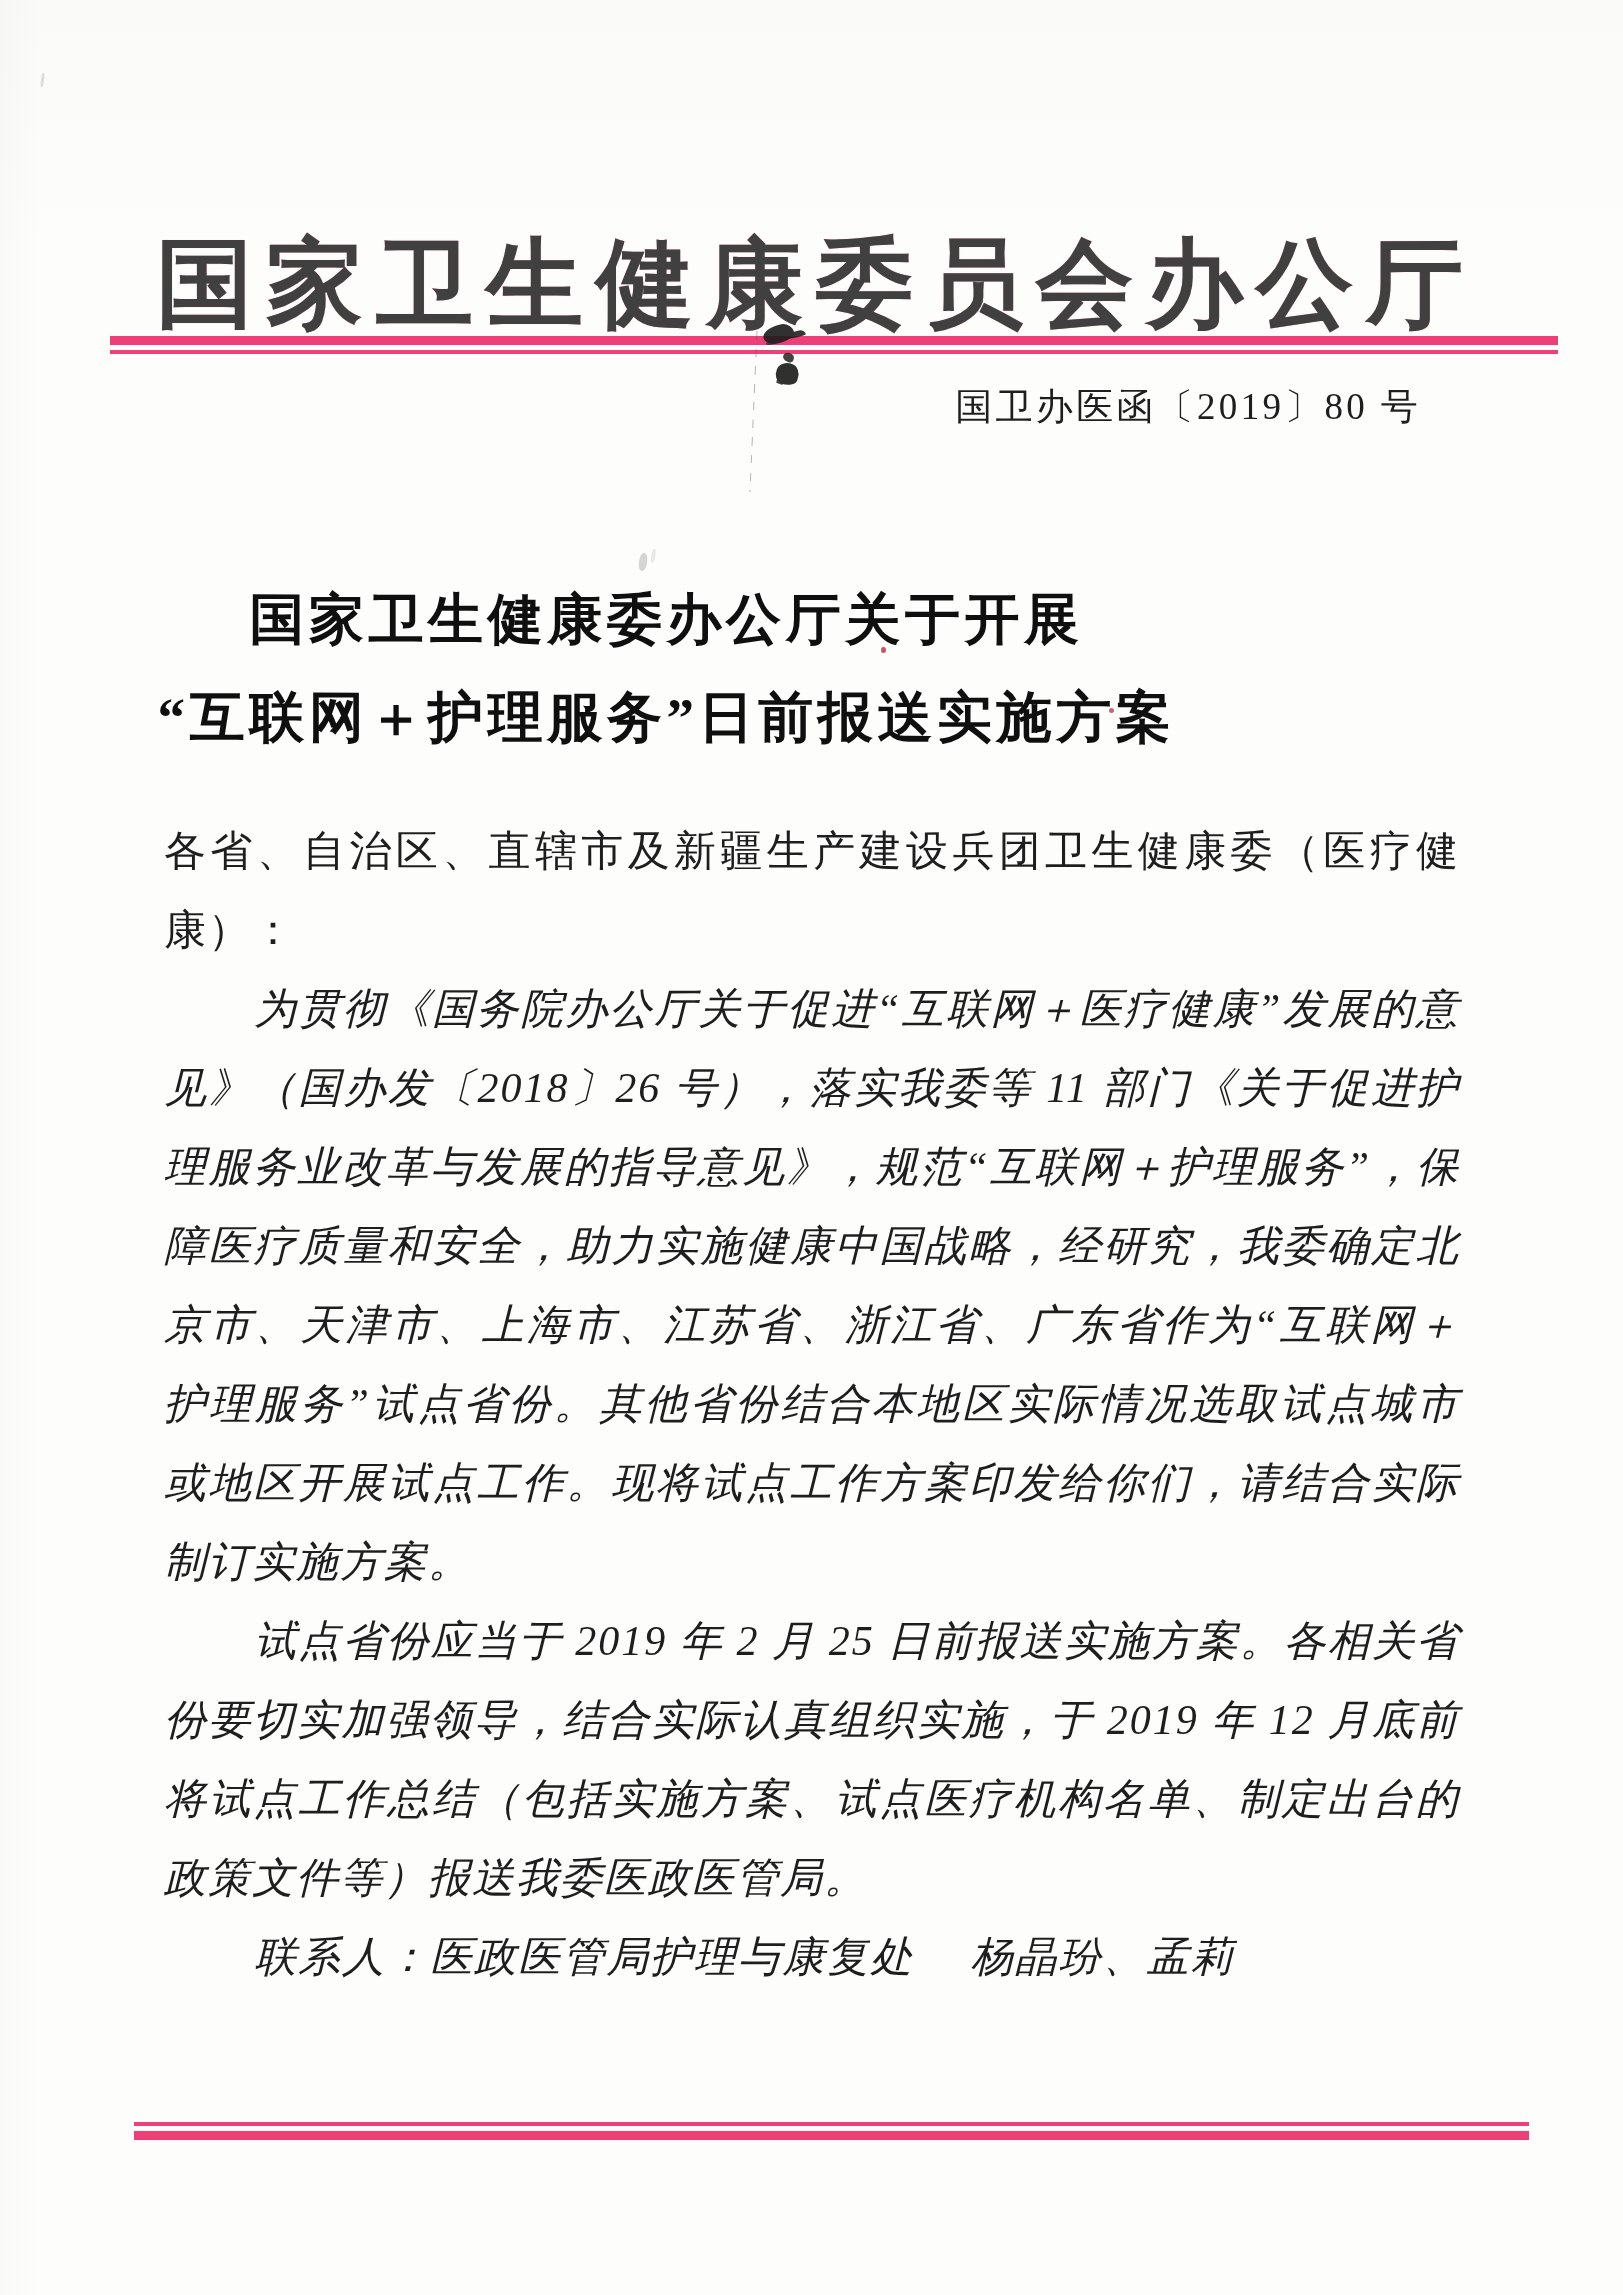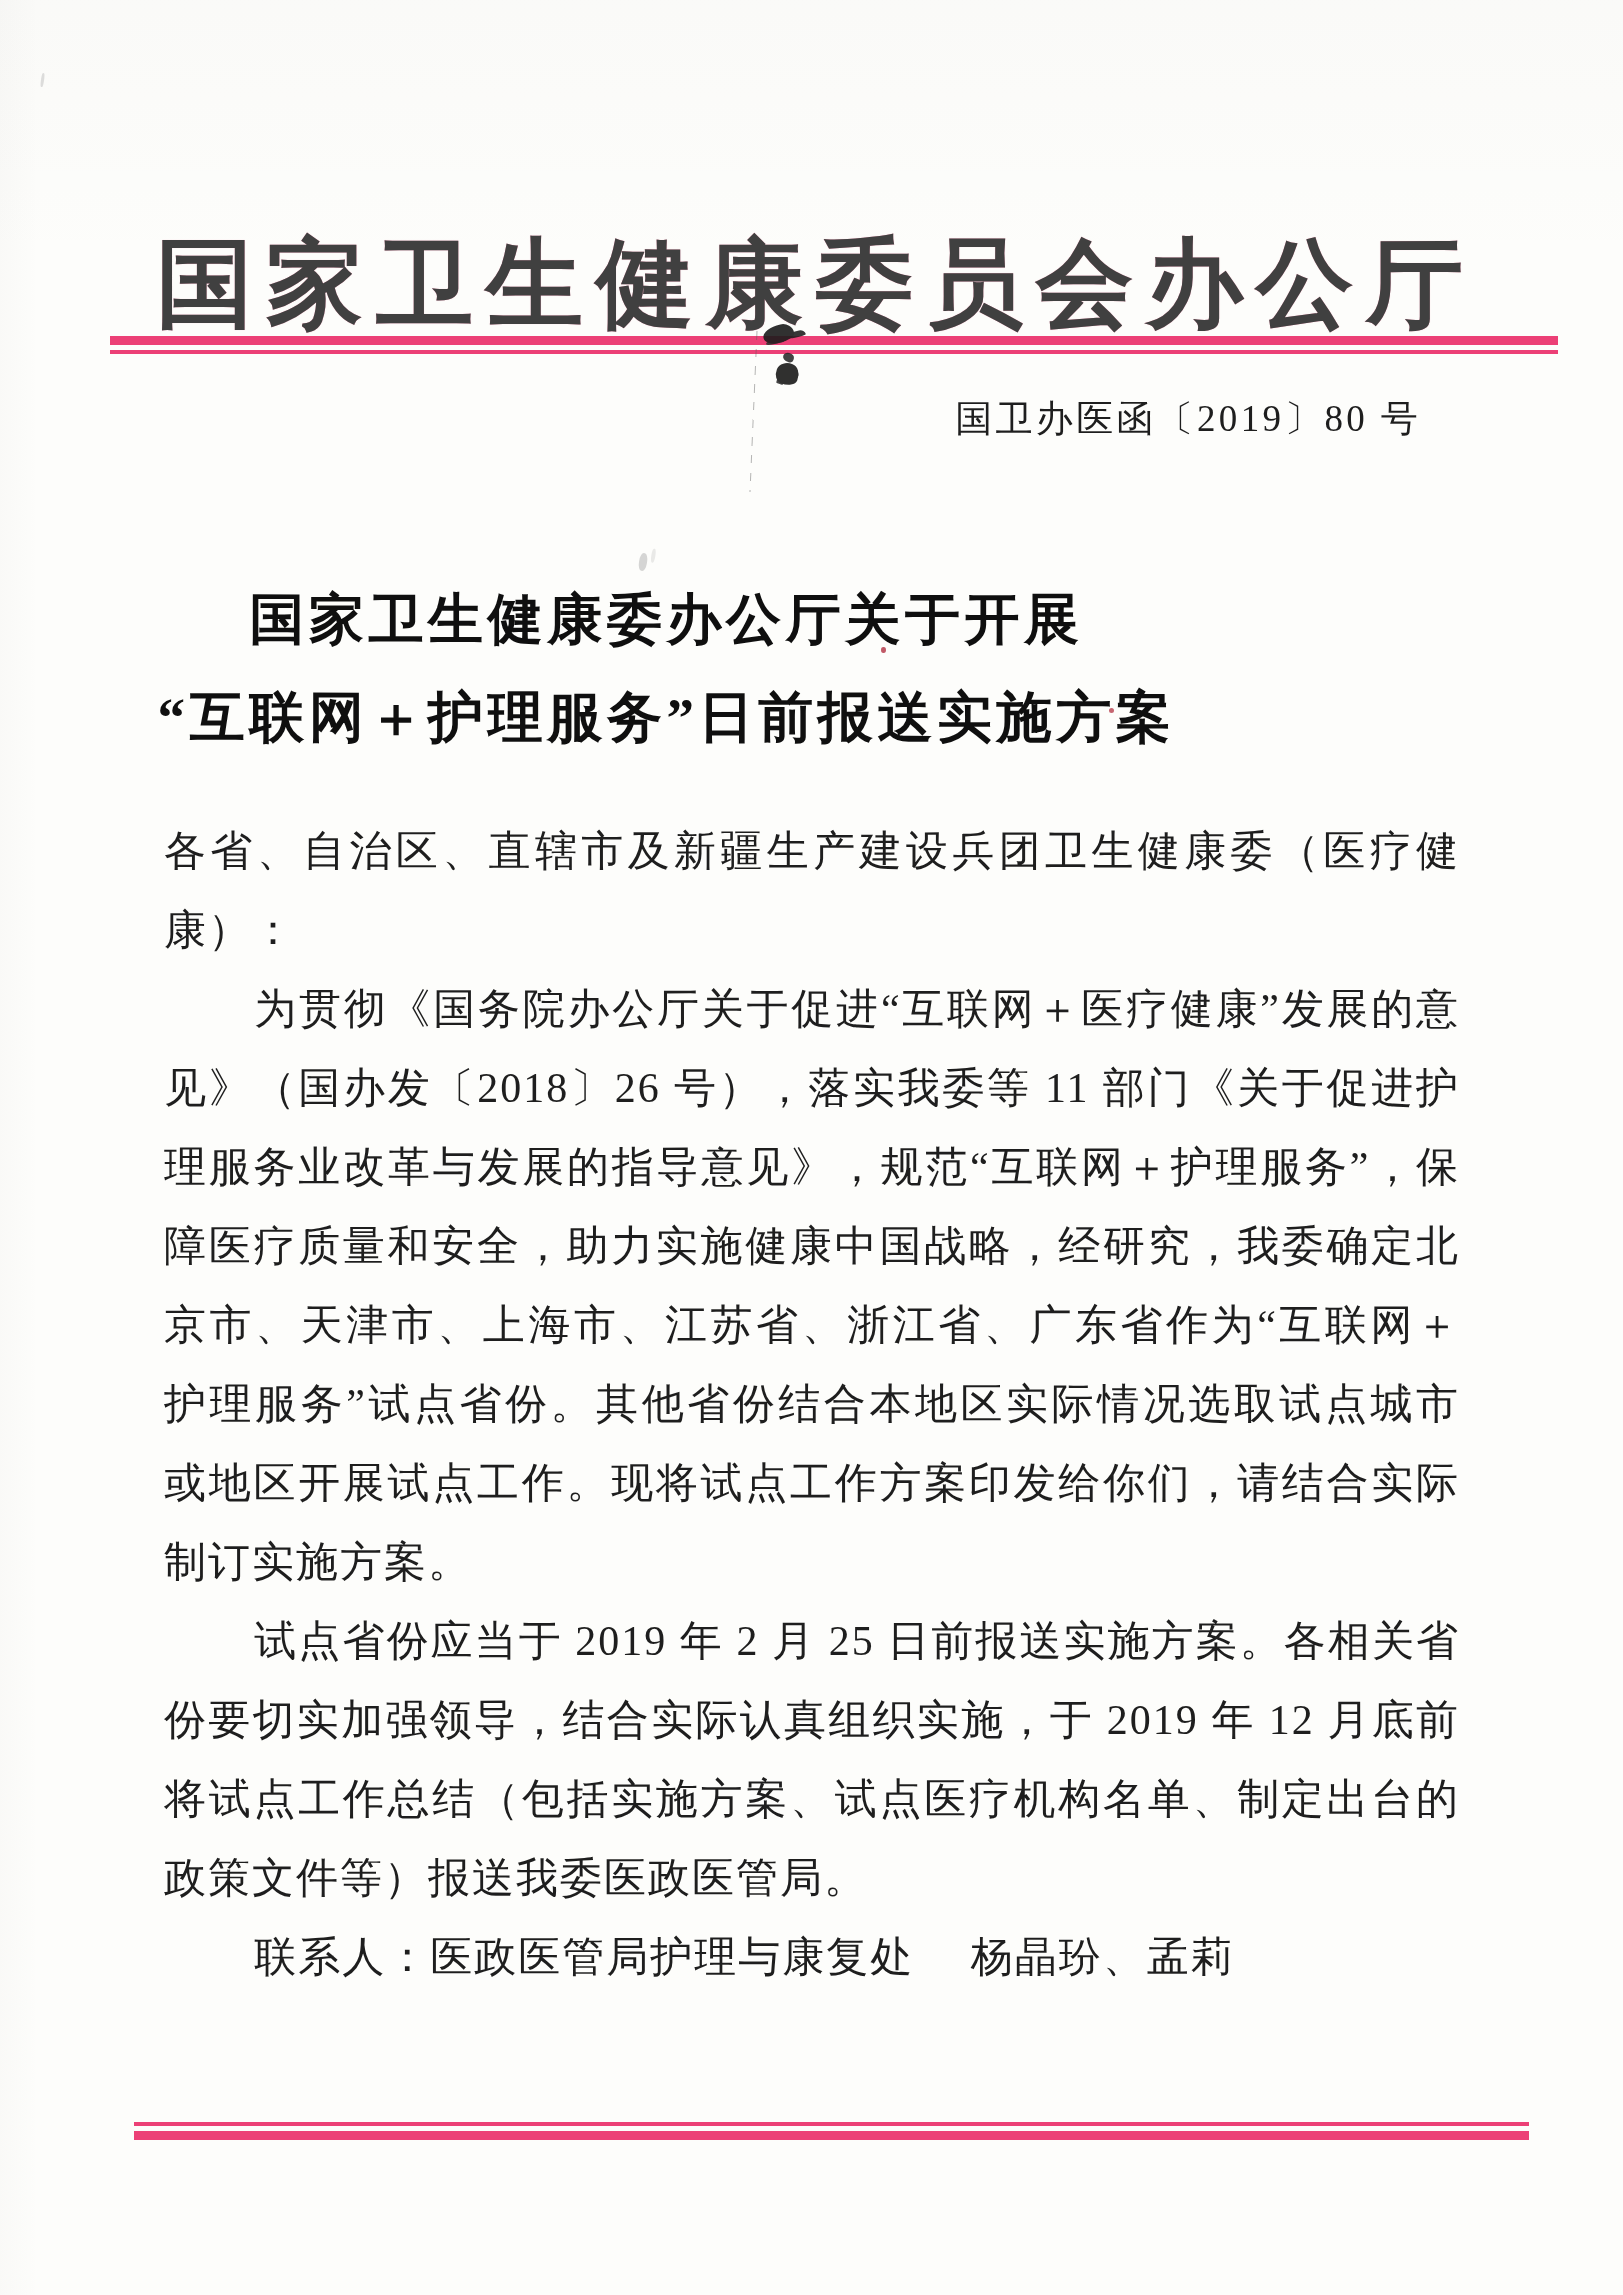--- a/index.html
+++ b/index.html
@@ -25,39 +25,39 @@
     color:#404040;
     text-shadow:0 0 0.7px rgba(234,79,126,.6);
   }
   .rule{position:absolute;background:#ec4076;}
   .rule-top-thick{left:110px;width:1448px;top:336px;height:9.2px;}
   .rule-top-thin {left:110px;width:1448px;top:350px;height:3.9px;}
   .rule-bottom-thin {left:134px;width:1395px;top:2122px;height:3.9px;}
   .rule-bottom-thick{left:134px;width:1395px;top:2131px;height:9.2px;}
 
   .doc-number{
-    position:absolute;top:394px;right:202px;
+    position:absolute;top:382px;right:202px;
     font-size:37px;letter-spacing:3.3px;color:#1e1e1e;white-space:nowrap;
   }
 
   
   .title{
     position:absolute;left:0;top:571px;width:1333px;
     text-align:center;font-weight:bold;color:#0f0f0f;
     font-size:55px;letter-spacing:4.6px;line-height:98px;
   }
 
   
   .body-text{
     position:absolute;left:164px;top:812px;width:1296px;
     font-size:42px;line-height:79px;letter-spacing:2px;
     color:#1e1e1e;text-align:justify;font-weight:normal;
   }
   .body-text p{margin:0;}
-  .indent{text-indent:2.15em;}
+  .indent{text-indent:2.15em;font-style:italic;}
 
   
   .artifact{position:absolute;pointer-events:none;}
   .blob1{left:763px;top:325px;width:31px;height:17.7px;background:#1c1c1c;
          border-radius:62% 38% 55% 45%/55% 60% 40% 45%;transform:rotate(-12deg);opacity:.9;
          box-shadow:17px 3.9px 0 -5.9px #222,-5.2px 6.5px 0 -6.5px #333;}
   .blob2{left:783px;top:353px;width:11px;height:8.5px;background:#222;
          border-radius:50% 50% 40% 60%;transform:rotate(15deg);opacity:.85;}
   .blob3{left:776px;top:363px;width:23px;height:21.6px;background:#1a1a1a;
          border-radius:55% 45% 62% 38%/48% 60% 40% 52%;transform:rotate(22deg);opacity:.9;

